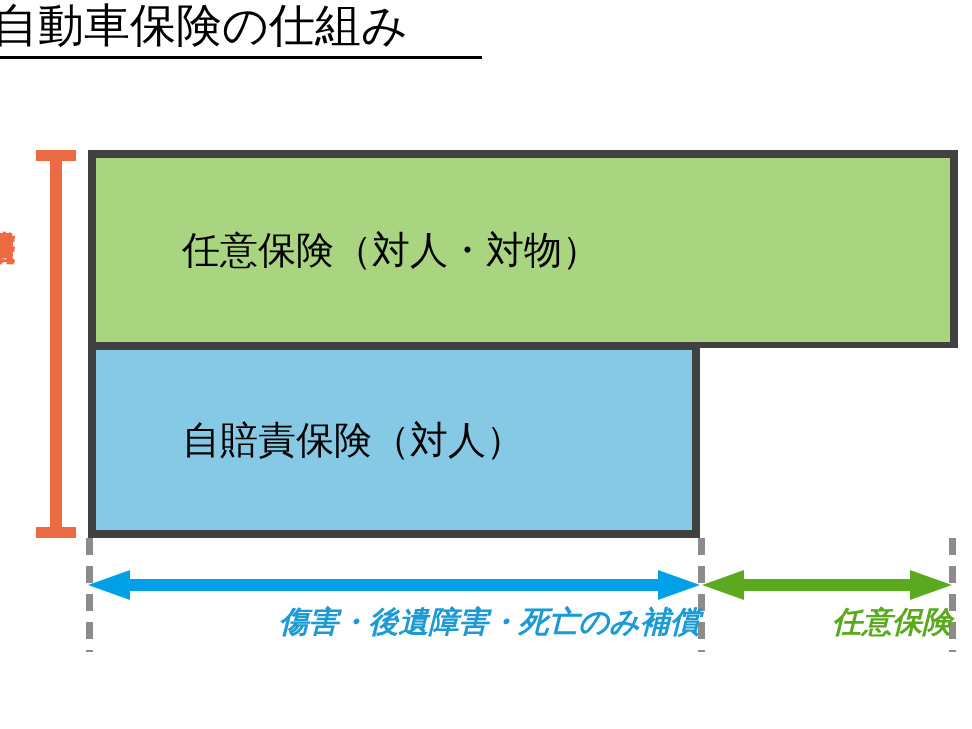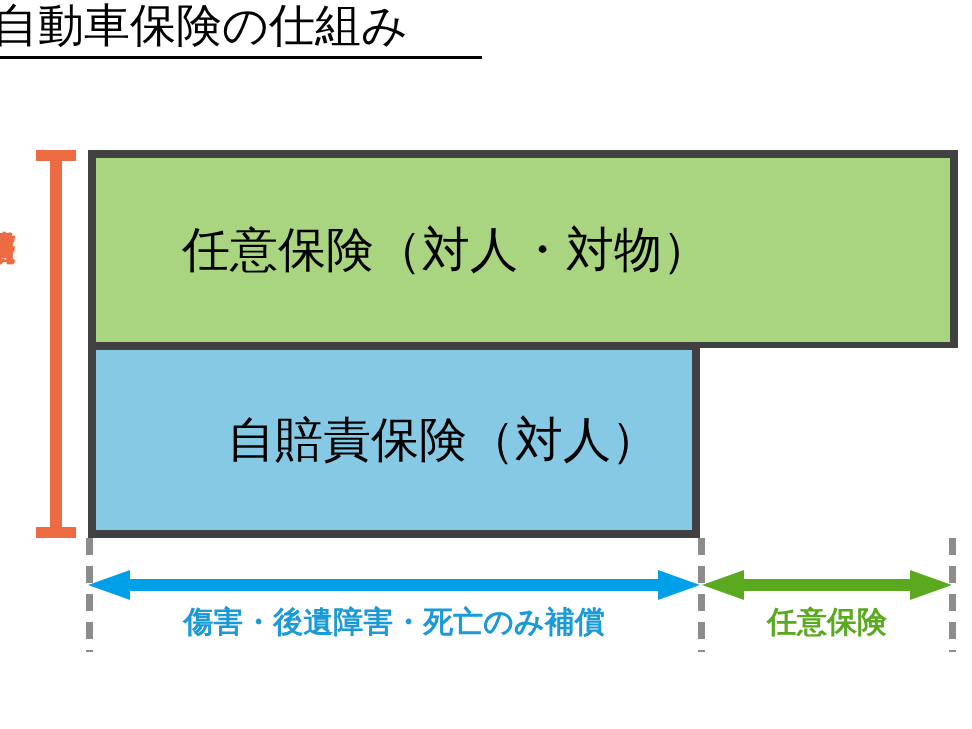--- a/index.html
+++ b/index.html
@@ -92,24 +92,23 @@
     background: #A9D581;
     border-bottom-width: 6px;
   }
   #bar-compulsory {
     left: 88px;
     top: 344px;
     width: 612px;
     height: 194px;
     background: #85C9E4;
     border-top-width: 6px;
-    padding-left: 45px;
   }
   .bar-label {
-    font-size: 48px;
+    font-size: 38px;
     color: #000000;
     white-space: nowrap;
     letter-spacing: 0px;
   }
   #bar-voluntary .bar-label { margin-left: 86px; }
   #bar-compulsory .bar-label { margin-left: 86px; }
 
   
   .guide {
     position: absolute;
@@ -133,26 +132,27 @@
     height: 34px;
   }
   #arrow-injury { left: 88px;  width: 612px; }
   #arrow-property { left: 702px; width: 250px; }
   .arrow-svg { display: block; width: 100%; height: 34px; }
 
   
   .caption {
     position: absolute;
     top: 602px;
-    text-align: center;
+    text-align: right;
     font-size: 30px;
     line-height: 40px;
     font-weight: bold;
     white-space: nowrap;
     letter-spacing: 0px;
+    font-style: italic;
   }
   #caption-injury {
     left: 88px;
     width: 612px;
     color: #1B9AD6;
   }
   #caption-property {
     left: 702px;
     width: 250px;
     color: #5AA91E;

